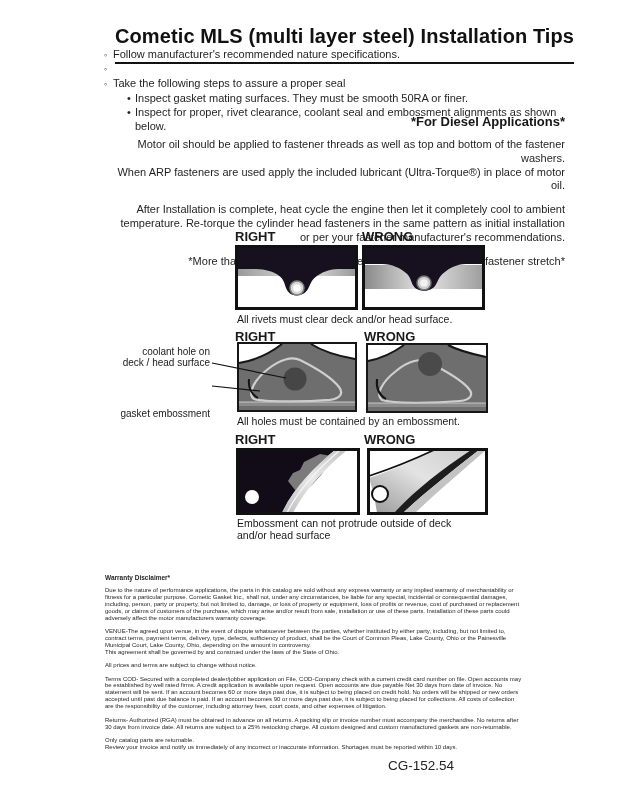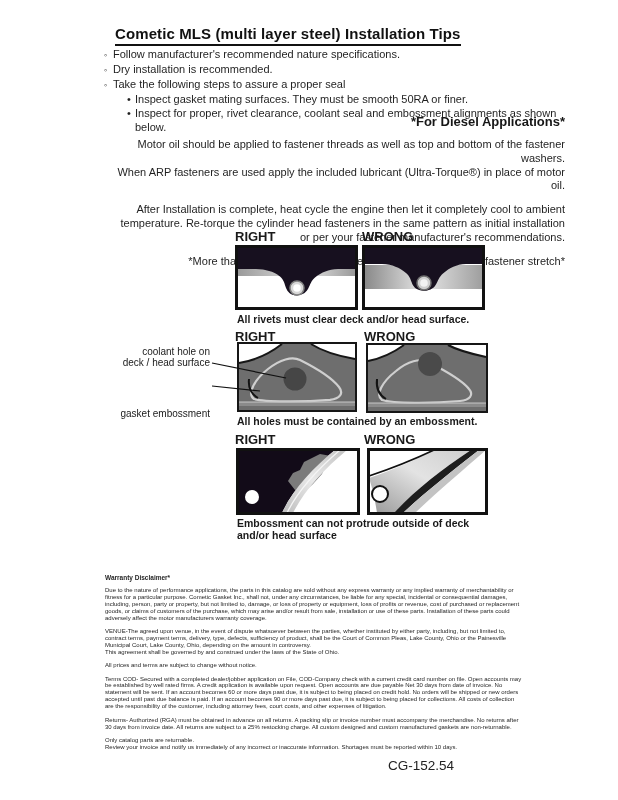--- a/index.html
+++ b/index.html
@@ -4,36 +4,36 @@
 <style>
   html,body{margin:0;padding:0;background:#ffffff;}
   .page{
     position:relative;width:618px;height:800px;background:#ffffff;overflow:hidden;
     font-family:"Liberation Sans", sans-serif;color:#1f1f1f;
   }
   .pre{white-space:pre-line;}
   
   .title{
     position:absolute;left:115px;top:25px;margin:0;
-    font-size:15px;font-weight:bold;color:#111;
-    border-bottom:2px solid #111;padding-bottom:2px;letter-spacing:0.1px;
+    font-size:20px;font-weight:bold;color:#111;
+    border-bottom:2px solid #111;padding-bottom:14px;letter-spacing:0.1px;
   }
   
   .tips{position:absolute;left:104px;top:47px;width:470px;font-size:11px;line-height:14px;}
   .tiprow{display:flex;align-items:baseline;}
   .tiprow .mk{font-size:9px;width:9px;flex:0 0 9px;}
   .tiprow.sub{margin-left:23px;}
   .tiprow.sub .mk{font-size:11px;width:8px;flex:0 0 8px;}
   
   .diesel{position:absolute;left:113px;top:114px;width:452px;text-align:right;}
   .diesel h2{margin:0 0 9px 0;font-size:13px;font-weight:bold;color:#161616;}
   .diesel p{margin:0 0 10px 0;font-size:11px;line-height:13.8px;}
   
   .hdr{position:absolute;width:123px;font-size:13px;font-weight:bold;color:#1a1a1a;}
-  .cap{position:absolute;font-size:10.5px;font-weight:bold;color:#1a1a1a;line-height:12px;}
+  .cap{position:absolute;font-size:10.5px;font-weight:normal;color:#1a1a1a;line-height:12px;}
   .panel{position:absolute;}
   
   .ptr-label{position:absolute;width:102px;text-align:right;font-size:10px;line-height:11px;color:#1a1a1a;}
   
   .fine{position:absolute;left:105px;top:574px;width:454px;color:#262626;}
   .fine h3{margin:0 0 6px 0;font-size:6.5px;font-weight:bold;}
   .fine p{margin:0 0 6.5px 0;font-size:6px;line-height:6.9px;}
   
   .pagenum{position:absolute;left:388px;top:758px;font-size:13.5px;color:#222;}
 </style>
@@ -44,21 +44,20 @@
 
   <h1 class="title">Cometic MLS (multi layer steel) Installation Tips</h1>
 
   <div class="tips">
     <div class="tiprow">
       <span class="mk">◦</span>
       <span>Follow manufacturer's recommended nature specifications.</span>
     </div>
     <div class="tiprow">
       <span class="mk">◦</span>
-      <span>Dry installation is recommended.</span>
     </div>
     <div class="tiprow">
       <span class="mk">◦</span>
       <span>Take the following steps to assure a proper seal</span>
     </div>
     <div class="tiprow sub">
       <span class="mk">•</span>
       <span>Inspect gasket mating surfaces.  They must be smooth 50RA or finer.</span>
     </div>
     <div class="tiprow sub">

